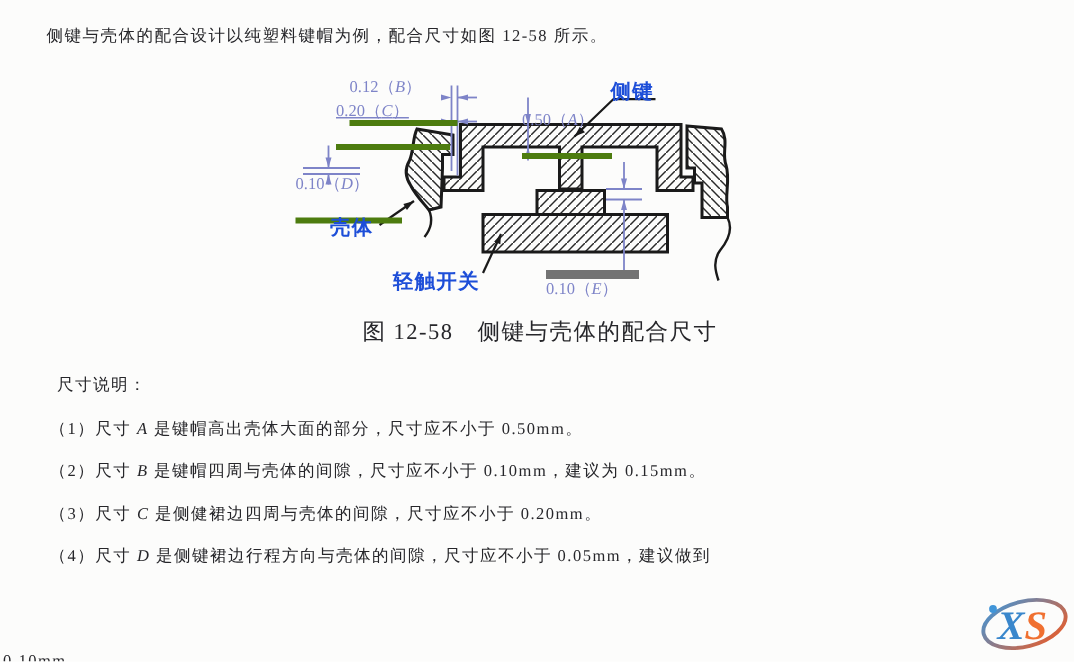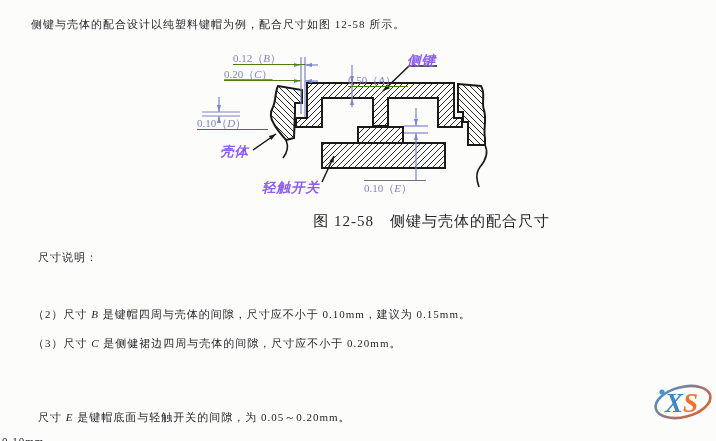--- a/index.html
+++ b/index.html
@@ -8,40 +8,40 @@
   .tline{position:absolute;font-size:11px;line-height:21px;letter-spacing:1px;white-space:nowrap;}
   .tline em{font-style:italic;font-family:"Liberation Serif",serif;}
   .l-intro{left:31px;top:14px;}
   .l-head{left:38px;top:247px;}
   .l-i1{left:33px;top:276px;}
   .l-i2{left:33px;top:304px;}
   .l-i3{left:33px;top:333px;}
   .l-i4{left:33px;top:361px;}
   .l-i4c{left:2px;top:383px;margin-top:48px;}
   .l-ie{left:38px;top:407px;}
-  .caption{position:absolute;left:170px;top:212px;width:380px;text-align:right;
+  .caption{position:absolute;left:170px;top:212px;width:380px;text-align:center;
            font-size:15px;letter-spacing:1px;white-space:nowrap;}
   .figsvg{position:absolute;left:0;top:0;width:716px;height:441px;}
   .dimlbl{position:absolute;font-size:11px;line-height:12px;color:#7e84c8;white-space:nowrap;
           font-family:"Liberation Serif",serif;}
   .dimlbl em{font-style:italic;}
-  .ub{border-bottom:1px solid #4d7c0f;padding-bottom:0;}
-  .ut{border-top:1px solid #737373;padding-top:1px;}
+  .ub{border-bottom:4px solid #4d7c0f;padding-bottom:16px;}
+  .ut{border-top:6px solid #737373;padding-top:1px;}
   .d-b{left:233px;top:52px;width:72px;}
   .d-c{left:224px;top:68px;width:76px;text-decoration:underline;}
   .d-a{left:348px;top:52px;width:60px;margin-top:22px;}
   .d-d{left:197px;top:117px;width:71px;}
   .d-e{left:364px;top:180px;width:62px;}
-  .partlbl{position:absolute;font-size:13.5px;font-weight:bold;color:#8b5cf6;white-space:nowrap;
-           font-family:"Liberation Sans",sans-serif;letter-spacing:1px;font-style:italic;}
+  .partlbl{position:absolute;font-size:13.5px;font-weight:bold;color:#1d4ed8;white-space:nowrap;
+           font-family:"Liberation Sans",sans-serif;letter-spacing:1px;}
   .p-key{left:407px;top:52px;}
   .p-house{left:220px;top:143px;}
   .p-switch{left:262px;top:179px;}
   
-  .wm{position:absolute;right:2px;bottom:17px;display:flex;align-items:center;justify-content:flex-end;}
+  .wm{position:absolute;right:2px;bottom:3px;display:flex;align-items:center;justify-content:flex-end;}
   .wm-logo{width:62px;height:45px;}
   .wm-right{margin-left:2px;}
   .wm-name{font-size:25px;font-weight:bold;line-height:25px;color:#4095d8;
            font-family:"Liberation Sans",sans-serif;letter-spacing:2px;
            background:linear-gradient(#8cc6ee,#2f7fc0);-webkit-background-clip:text;
            background-clip:text;-webkit-text-fill-color:transparent;}
   .wm-url{font-size:9.5px;font-weight:bold;color:#f05a22;letter-spacing:1.6px;
           font-family:"DejaVu Sans Mono",monospace;margin-top:1px;}
 </style>
 </head>
@@ -127,24 +127,25 @@
   <div class="dimlbl ut d-e rich">0.10（<em>E</em>）</div>
 
   <div class="partlbl p-key">侧键</div>
   <div class="partlbl p-house">壳体</div>
   <div class="partlbl p-switch">轻触开关</div>
 
   <div class="caption">图 12-58　侧键与壳体的配合尺寸</div>
 
   <div class="tline l-intro rich">侧键与壳体的配合设计以纯塑料键帽为例，配合尺寸如图 12-58 所示。</div>
   <div class="tline l-head">尺寸说明：</div>
+  <div class="tline l-i1 rich">（1）尺寸 <em>A</em> 是键帽高出壳体大面的部分，尺寸应不小于 0.50mm。</div>
   <div class="tline l-i2 rich">（2）尺寸 <em>B</em> 是键帽四周与壳体的间隙，尺寸应不小于 0.10mm，建议为 0.15mm。</div>
   <div class="tline l-i3 rich">（3）尺寸 <em>C</em> 是侧健裙边四周与壳体的间隙，尺寸应不小于 0.20mm。</div>
+  <div class="tline l-i4 rich">（4）尺寸 <em>D</em> 是侧键裙边行程方向与壳体的间隙，尺寸应不小于 0.05mm，建议做到</div>
   <div class="tline l-i4c">0.10mm。</div>
-  <div class="tline l-ie rich">尺寸 <em>E</em> 是键帽底面与轻触开关的间隙，为 0.05～0.20mm。</div>
 
   <div class="wm">
     <svg class="wm-logo" viewBox="0 0 62 45">
       <defs>
         <linearGradient id="ringGrad" x1="0" y1="0" x2="1" y2="1">
           <stop offset="0" stop-color="#4095d8"></stop>
           <stop offset="1" stop-color="#f05a22"></stop>
         </linearGradient>
       </defs>
       <ellipse cx="31" cy="23" rx="28" ry="15" fill="none" stroke="url(#ringGrad)" stroke-width="2.6" transform="rotate(-14 31 23)"></ellipse>

